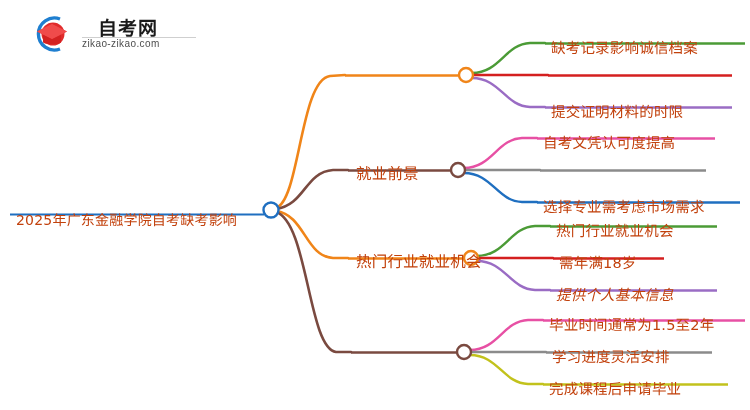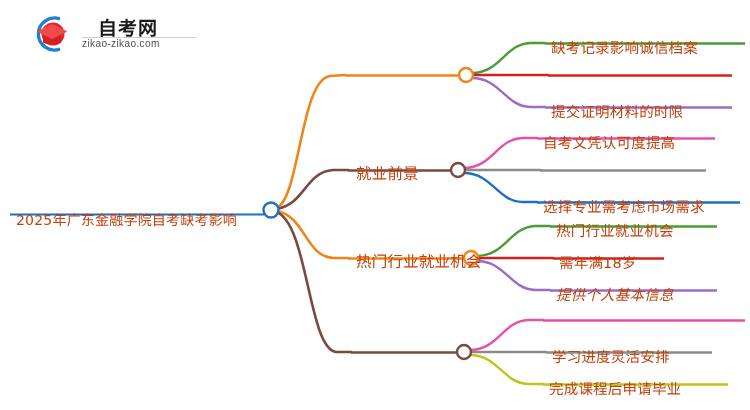--- a/index.html
+++ b/index.html
@@ -190,16 +190,17 @@
   <div class="node-label leaf-label" style="left:551px; top:25px;">缺考记录影响诚信档案</div>
   <div class="node-label leaf-label" style="left:551px; top:89px;">提交证明材料的时限</div>
 
   <div class="node-label leaf-label" style="left:543px; top:120px;">自考文凭认可度提高</div>
   <div class="node-label leaf-label" style="left:543px; top:184px;">选择专业需考虑市场需求</div>
 
   <div class="node-label leaf-label" style="left:556px; top:208px;">热门行业就业机会</div>
   <div class="node-label leaf-label" style="left:559px; top:240px;">需年满18岁</div>
   <div class="node-label leaf-label" style="left:556px; top:272px;font-style:italic;">提供个人基本信息</div>
 
+  <div class="node-label leaf-label" style="left:549px; top:302px;">毕业时间通常为1.5至2年</div>
   <div class="node-label leaf-label" style="left:552px; top:334px;">学习进度灵活安排</div>
   <div class="node-label leaf-label" style="left:549px; top:366px;">完成课程后申请毕业</div>
 
 </div>
 
 </body></html>

